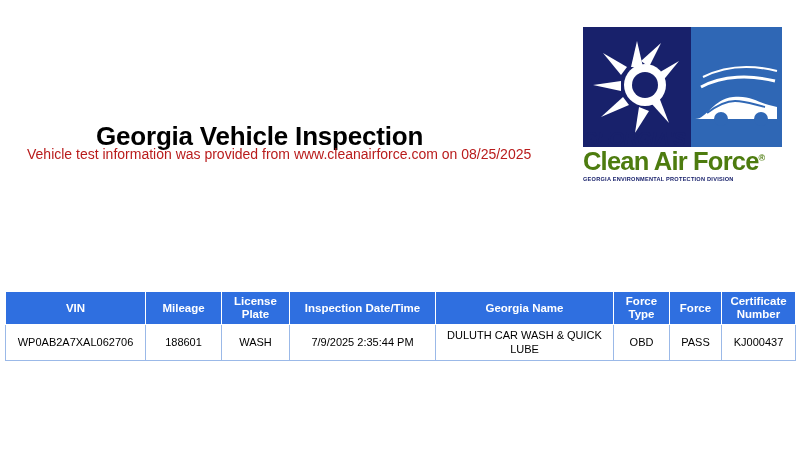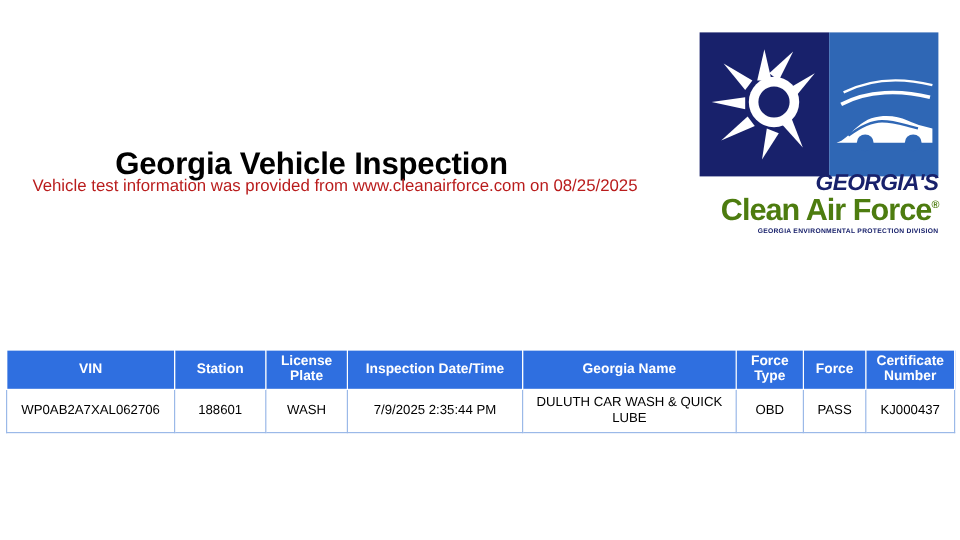--- a/index.html
+++ b/index.html
@@ -77,23 +77,23 @@
     background: #2f67b5;
   }
   .logo-badge svg {
     position: absolute;
     left: 0;
     top: 0;
   }
   .logo-text {
     position: absolute;
     left: 0;
-    top: 116px;
+    top: 102px;
     width: 199px;
-    text-align: right;
+    text-align: left;
   }
   .logo-georgias {
     font-size: 19px;
     font-weight: bold;
     font-style: italic;
     color: #18216b;
     letter-spacing: -0.5px;
     line-height: 1.05;
   }
   .logo-cleanair {
@@ -226,21 +226,21 @@
         <col class="col-plate">
         <col class="col-datetime">
         <col class="col-station">
         <col class="col-testtype">
         <col class="col-result">
         <col class="col-cert">
       </colgroup>
       <thead>
         <tr>
           <th>VIN</th>
-          <th>Station</th>
+          <th>Mileage</th>
           <th>License Plate</th>
           <th>Inspection Date/Time</th>
           <th>Georgia Name</th>
           <th>Force Type</th>
           <th>Force</th>
           <th>Certificate Number</th>
         </tr>
       </thead>
       <tbody>
         <tr>

